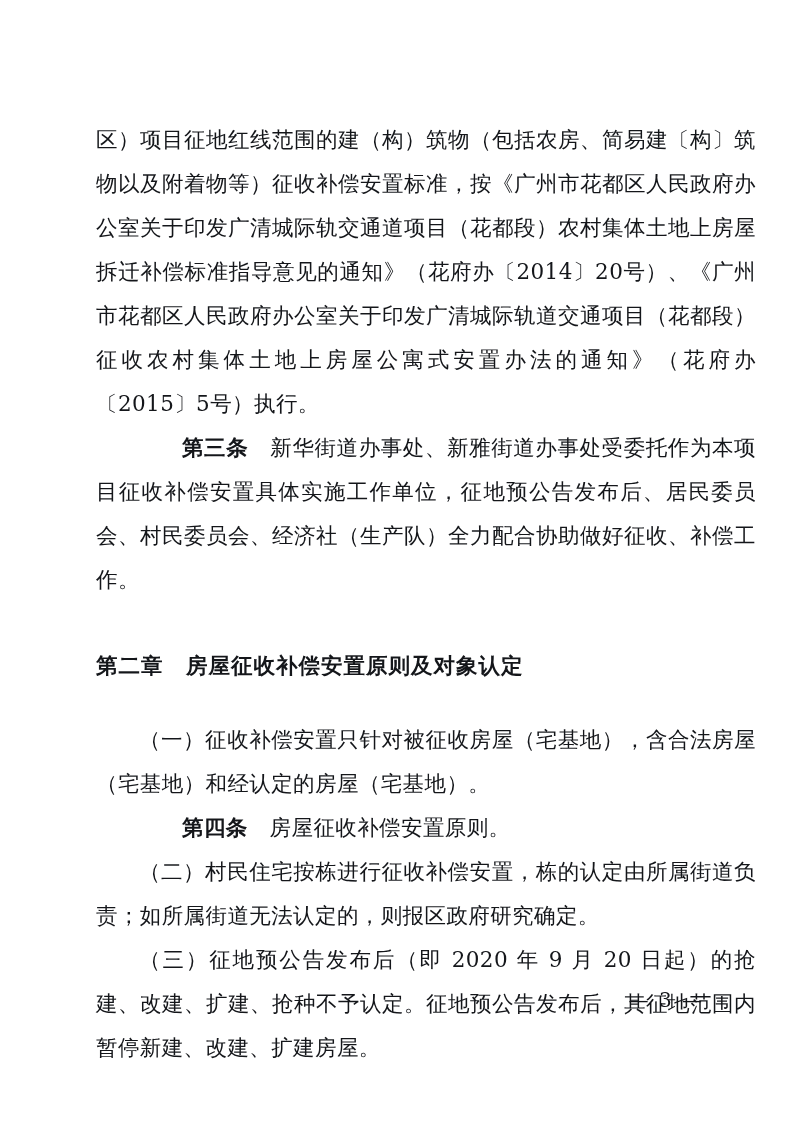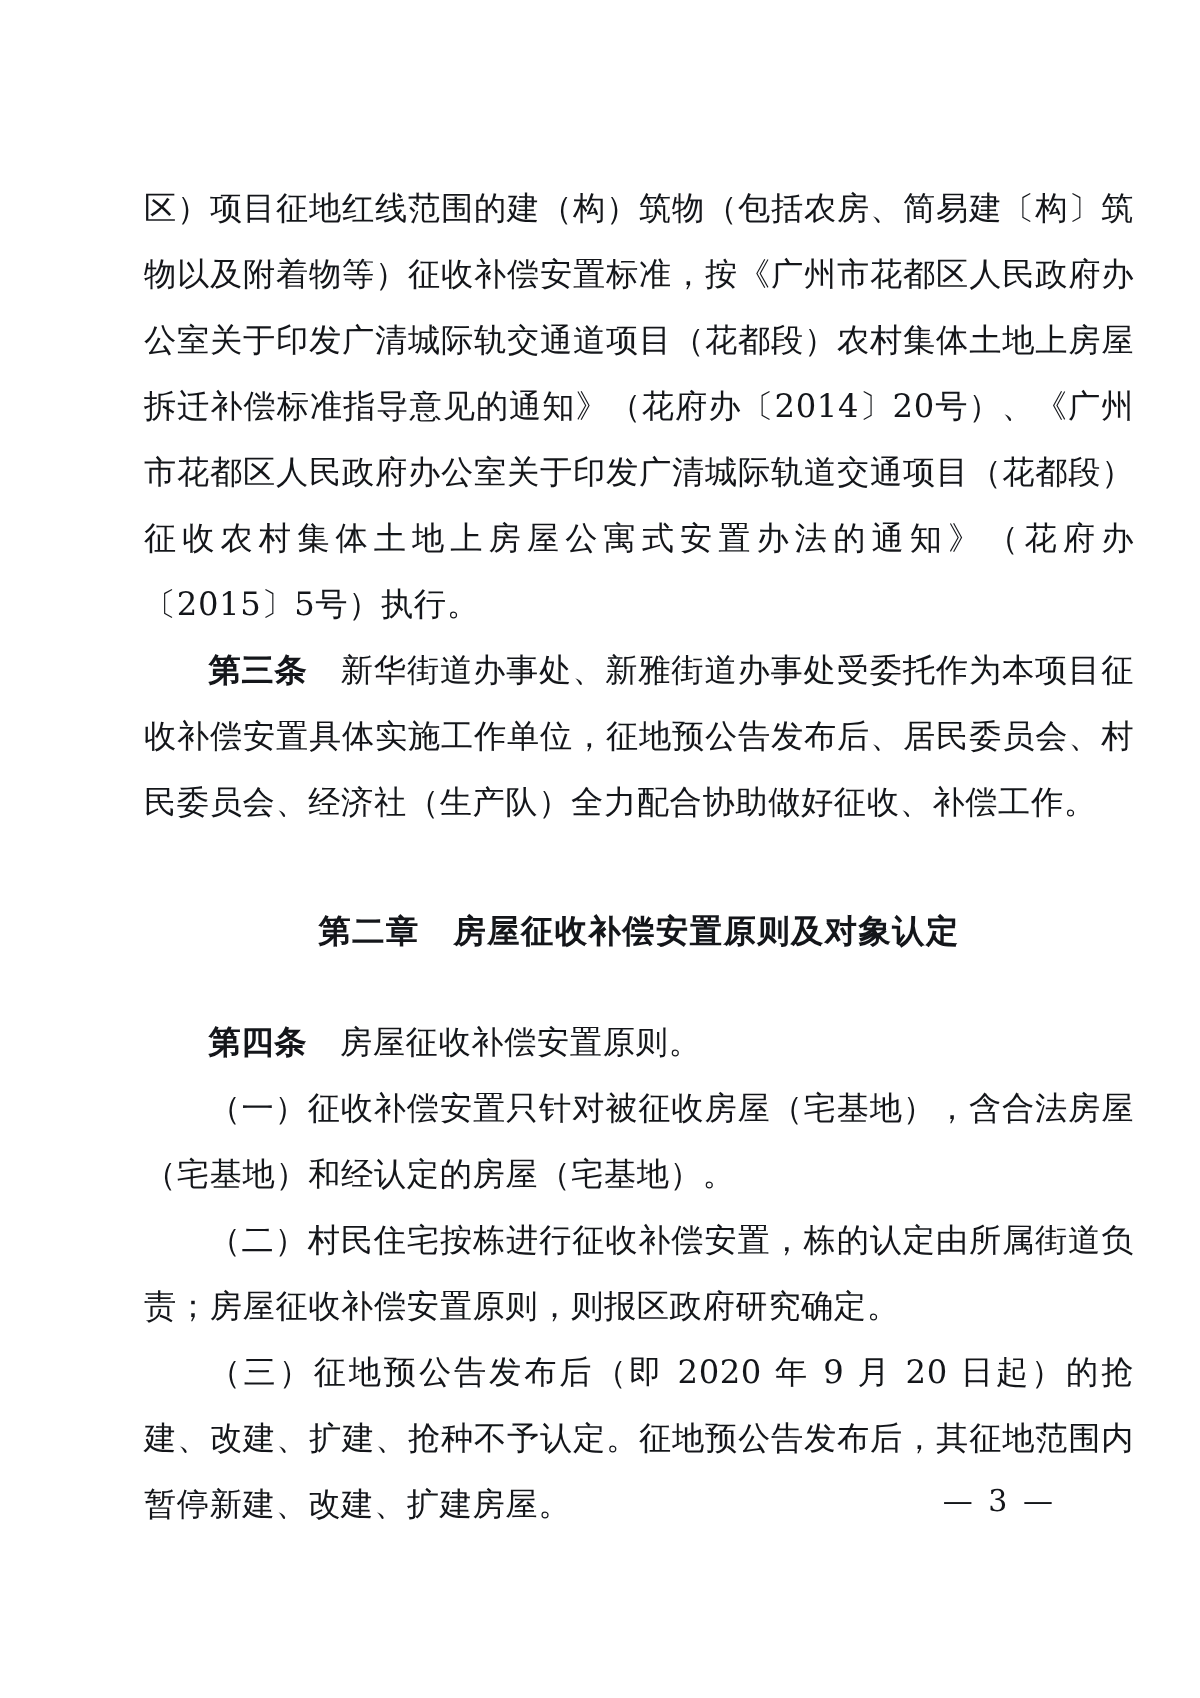--- a/index.html
+++ b/index.html
@@ -31,30 +31,30 @@
     text-justify: inter-ideograph;
     letter-spacing: 0.4px;
   }
   p {
     margin: 0;
   }
   .indent2 {
     text-indent: 2em;
   }
   .chapter-title {
-    text-align: center;
     font-size: 21.5px;
     line-height: 44px;
     font-weight: bold;
     letter-spacing: 1px;
     margin-top: 42px;
     margin-bottom: 30px;
   }
   .art-label {
     font-weight: bold;
+    margin-left: 43px;
   }
   .page-number {
     position: absolute;
     right: 96px;
     bottom: 96px;
     font-size: 20px;
     letter-spacing: 2px;
     font-family: "DejaVu Serif", "Liberation Serif", serif;
   }
 </style>
@@ -64,25 +64,25 @@
 <div class="page">
 
   <div class="body-text">
 
     <p>区）项目征地红线范围的建（构）筑物（包括农房、简易建〔构〕筑物以及附着物等）征收补偿安置标准，按《广州市花都区人民政府办公室关于印发广清城际轨交通道项目（花都段）农村集体土地上房屋拆迁补偿标准指导意见的通知》（花府办〔2014〕20号）、《广州市花都区人民政府办公室关于印发广清城际轨道交通项目（花都段）征收农村集体土地上房屋公寓式安置办法的通知》（花府办〔2015〕5号）执行。</p>
 
     <p class="indent2"><span class="art-label">第三条</span>　<span>新华街道办事处、新雅街道办事处受委托作为本项目征收补偿安置具体实施工作单位，征地预公告发布后、居民委员会、村民委员会、经济社（生产队）全力配合协助做好征收、补偿工作。</span></p>
 
     <p class="chapter-title">第二章　房屋征收补偿安置原则及对象认定</p>
 
+    <p class="indent2">（一）征收补偿安置只针对被征收房屋（宅基地），含合法房屋（宅基地）和经认定的房屋（宅基地）。</p>
+
     <p class="indent2"><span class="art-label">第四条</span>　<span>房屋征收补偿安置原则。</span></p>
 
-    <p class="indent2">（一）征收补偿安置只针对被征收房屋（宅基地），含合法房屋（宅基地）和经认定的房屋（宅基地）。</p>
-
-    <p class="indent2">（二）村民住宅按栋进行征收补偿安置，栋的认定由所属街道负责；房屋征收补偿安置原则，则报区政府研究确定。</p>
+    <p class="indent2">（二）村民住宅按栋进行征收补偿安置，栋的认定由所属街道负责；如所属街道无法认定的，则报区政府研究确定。</p>
 
     <p class="indent2">（三）征地预公告发布后（即 2020 年 9 月 20 日起）的抢建、改建、扩建、抢种不予认定。征地预公告发布后，其征地范围内暂停新建、改建、扩建房屋。</p>
 
   </div>
 
   <div class="page-number">— 3 —</div>
 
 </div>
 
 </body></html>

